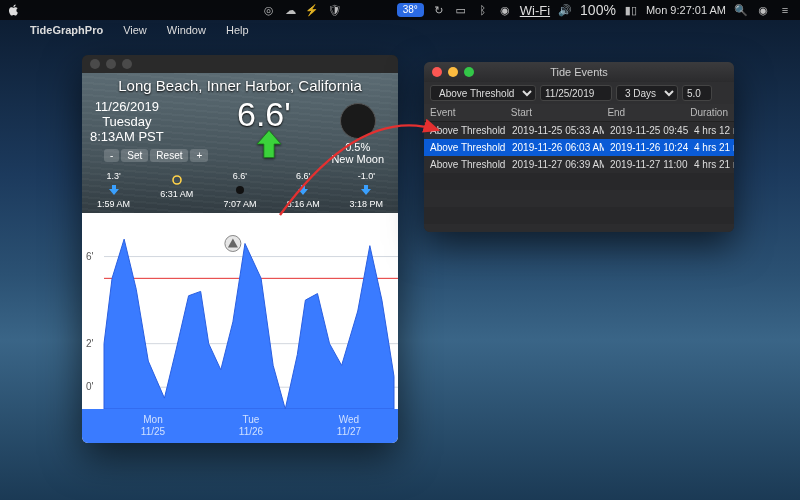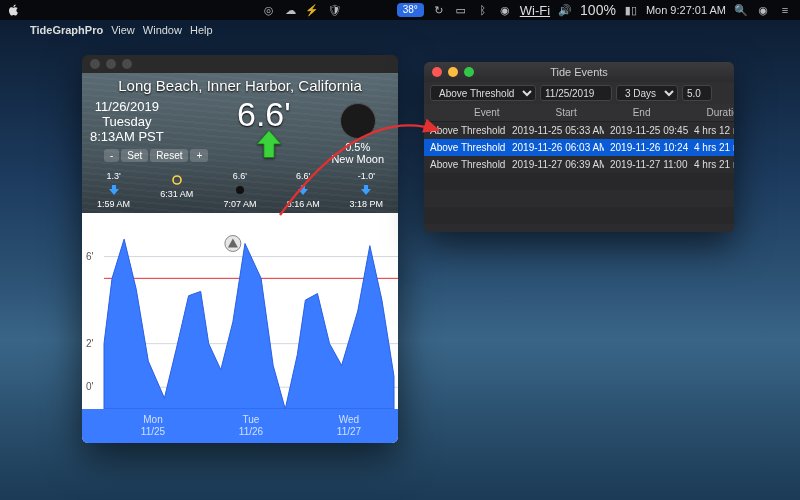--- a/index.html
+++ b/index.html
@@ -2,21 +2,21 @@
 <html><head>
 <meta charset="utf-8">
 <style>
 * { box-sizing: border-box; margin: 0; padding: 0; font-family: -apple-system, "Helvetica Neue", Arial, sans-serif; }
 body { width: 800px; height: 500px; overflow: hidden; position: relative; background: linear-gradient(180deg, #0b1a2e 0%, #1c3a5d 35%, #2b5173 55%, #3a6587 68%, #1b3a55 100%); }
 
 
 .menubar { position:absolute; top:0; left:0; right:0; height:20px; background:rgba(8,8,10,0.92); display:flex; align-items:center; color:#ddd; font-size:11px; padding:0 8px; z-index:50; }
 .menubar .apple { width:12px; height:12px; margin-right:10px; }
 .menubar .apple svg { width:12px; height:12px; fill:#ddd; }
-.menubar .mleft { display:flex; gap:8px; align-items:center;margin-top:40px; }
+.menubar .mleft { display:flex; gap:20px; align-items:center;margin-top:40px; }
 .menubar .mleft span:first-child { font-weight:600; }
 .menubar .mright { margin-left:auto; display:flex; gap:8px; align-items:center; }
 .menubar .mright .ic { width:14px; height:14px; display:flex; align-items:center; justify-content:center; opacity:.85; font-size:11px; }
 .menubar .pill { background:#2b6ae3; color:#fff; padding:0 6px; border-radius:4px; font-size:10px; line-height:14px;margin-left:47px; }
 
 
 .win-main { position:absolute; left:82px; top:55px; width:316px; height:388px; background:#1f1f1f; border-radius:6px; box-shadow:0 14px 38px rgba(0,0,0,0.6); overflow:hidden; }
 .win-main .titlebar { height:18px; background:#2a2a2a; display:flex; align-items:center; padding-left:8px; }
 .win-main .traffic { display:flex; gap:6px; }
 .win-main .traffic span { width:10px; height:10px; border-radius:50%; display:inline-block; }
@@ -44,21 +44,21 @@
 
 .win-ev { position:absolute; left:424px; top:62px; width:310px; height:170px; background:#2c2c2e; border-radius:6px; box-shadow:0 14px 36px rgba(0,0,0,0.6); overflow:hidden; color:#ddd; font-size:10.5px; }
 .win-ev .titlebar { height:20px; background:linear-gradient(#3b3b3d,#2b2b2d); display:flex; align-items:center; text-align:center; position:relative; }
 .win-ev .titlebar .trf { display:flex; gap:6px; position:absolute; left:8px; }
 .win-ev .titlebar .trf span{ width:10px;height:10px;border-radius:50%;display:inline-block;}
 .ev-red{background:#fc5753;} .ev-yel{background:#fdbc40;} .ev-grn{background:#33c748;}
 .win-ev .titlebar .ttl { margin:0 auto; font-size:11px; color:#ccc;}
 .win-ev .controls { height:22px; display:flex; align-items:center; gap:4px; padding:0 6px; background:#2f2f31; }
 .win-ev .controls select, .win-ev .controls input { background:#1e1e20; color:#ddd; border:1px solid #444; font-size:10px; padding:1px 4px; border-radius:3px; height:16px; }
 .win-ev .thead { display:flex; height:18px; align-items:center; background:#313133; font-size:10px; color:#bbb; border-bottom:1px solid #222;}
-.win-ev .thead div{ padding:0 6px;margin-left:44px; }
+.win-ev .thead div{ padding:0 6px; }
 .win-ev .rows { height:calc(100% - 60px); overflow:hidden; }
 .win-ev .row { display:flex; height:17px; align-items:center; font-size:10px; }
 .win-ev .row:nth-child(odd){ background:#2c2c2e;}
 .win-ev .row:nth-child(even){ background:#28282a;}
 .win-ev .row.sel { background:#0a5bd6; color:#fff;}
 .win-ev .row div{ padding:0 6px; white-space:nowrap; overflow:hidden; }
 .c-ev{width:82px;} .c-st{width:98px;} .c-en{width:84px;} .c-du{flex:1;}
 
 
 .annot { position:absolute; top:60px; left:80px; width:500px; height:200px; z-index:40; pointer-events:none; }

